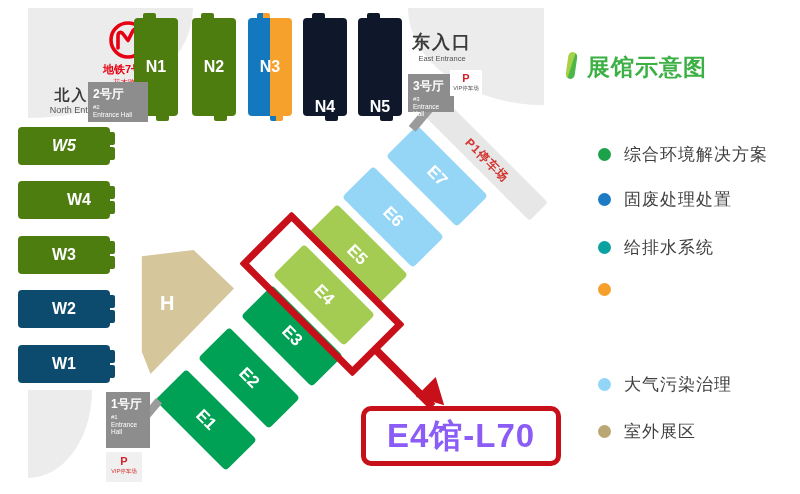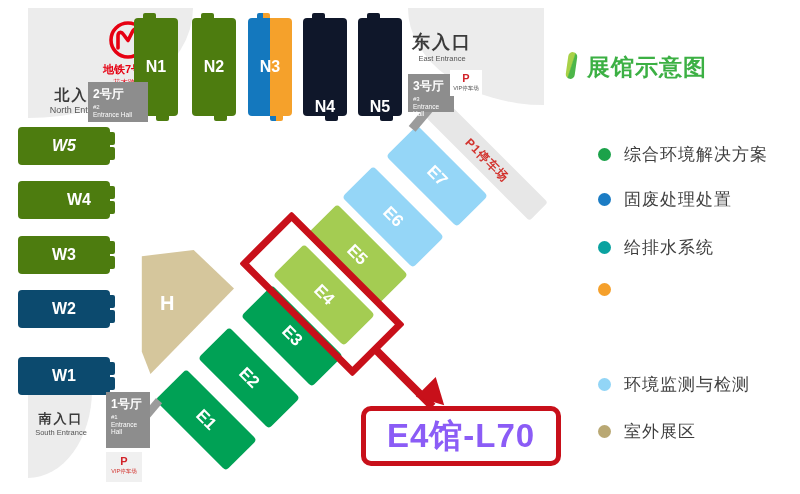--- a/index.html
+++ b/index.html
@@ -135,24 +135,20 @@
   </div>
 
   <div class="ent-label north-label">
     <div class="ent-zh">北入口</div>
     <div class="ent-en">North Entrance</div>
   </div>
   <div class="ent-label east-label">
     <div class="ent-zh">东入口</div>
     <div class="ent-en">East Entrance</div>
   </div>
-  <div class="ent-label south-label">
-    <div class="ent-zh">南入口</div>
-    <div class="ent-en">South Entrance</div>
-  </div>
 
   <div class="hallbox hallbox2">
     <div class="hb-zh">2号厅</div>
     <div class="hb-num">#2</div>
     <div class="hb-en">Entrance Hall</div>
   </div>
   <div class="hallbox hallbox3">
     <div class="hb-zh">3号厅</div>
     <div class="hb-num">#3</div>
     <div class="hb-en">Entrance Hall</div>
@@ -197,21 +193,21 @@
     </div>
   <div class="hall hall-w c-blue" style="top:181px;padding-left:30px;">
       <span>W4</span>
     </div>
   <div class="hall hall-w c-blue" style="top:236px;">
       <span>W3</span>
     </div>
   <div class="hall hall-w c-teal" style="top:290px;">
       <span>W2</span>
     </div>
-  <div class="hall hall-w c-teal" style="top:345px;margin-top:12px;">
+  <div class="hall hall-w c-teal" style="top:345px;">
       <span>W1</span>
     </div>
 
   <div class="h-area"></div>
   <div class="h-label">H</div>
 
   <div class="hall hall-e c-green" style="left:156px; top:398px;">
       <span>E1</span>
     </div>
   <div class="hall hall-e c-green" style="left:199px; top:356px;">
@@ -255,20 +251,20 @@
   </div>
   <div class="legend-item li3">
     <span class="lg-dot" style="background: rgb(10, 162, 160);"></span>
     <span class="lg-label">给排水系统</span>
   </div>
   <div class="legend-item li4">
     <span class="lg-dot" style="background: rgb(245, 160, 43);"></span>
   </div>
   <div class="legend-item li6">
     <span class="lg-dot" style="background: rgb(146, 213, 246);"></span>
-    <span class="lg-label">环境监测与检测</span>
+    <span class="lg-label">大气污染治理</span>
   </div>
   <div class="legend-item li7">
     <span class="lg-dot" style="background: rgb(185, 168, 115);"></span>
     <span class="lg-label">室外展区</span>
   </div>
 
 </div>
 
 </body></html>

